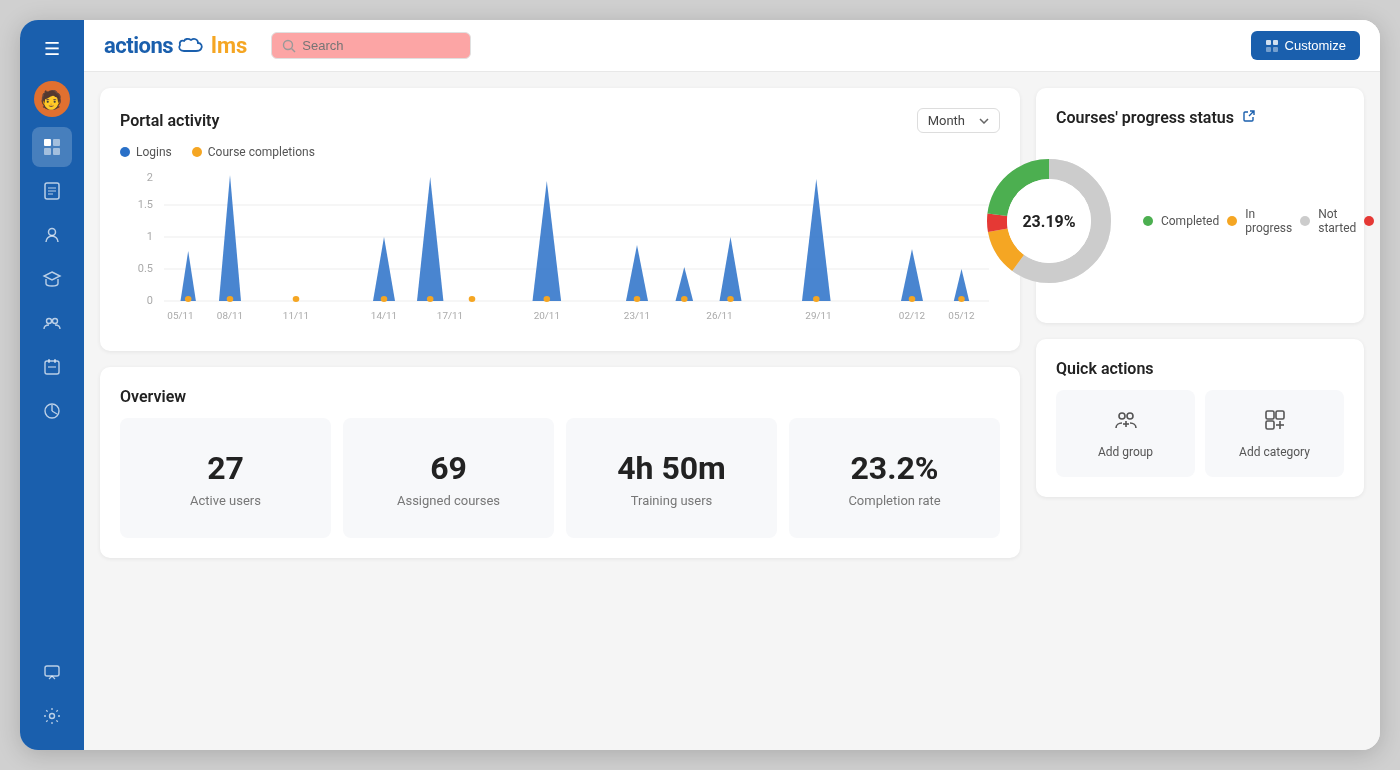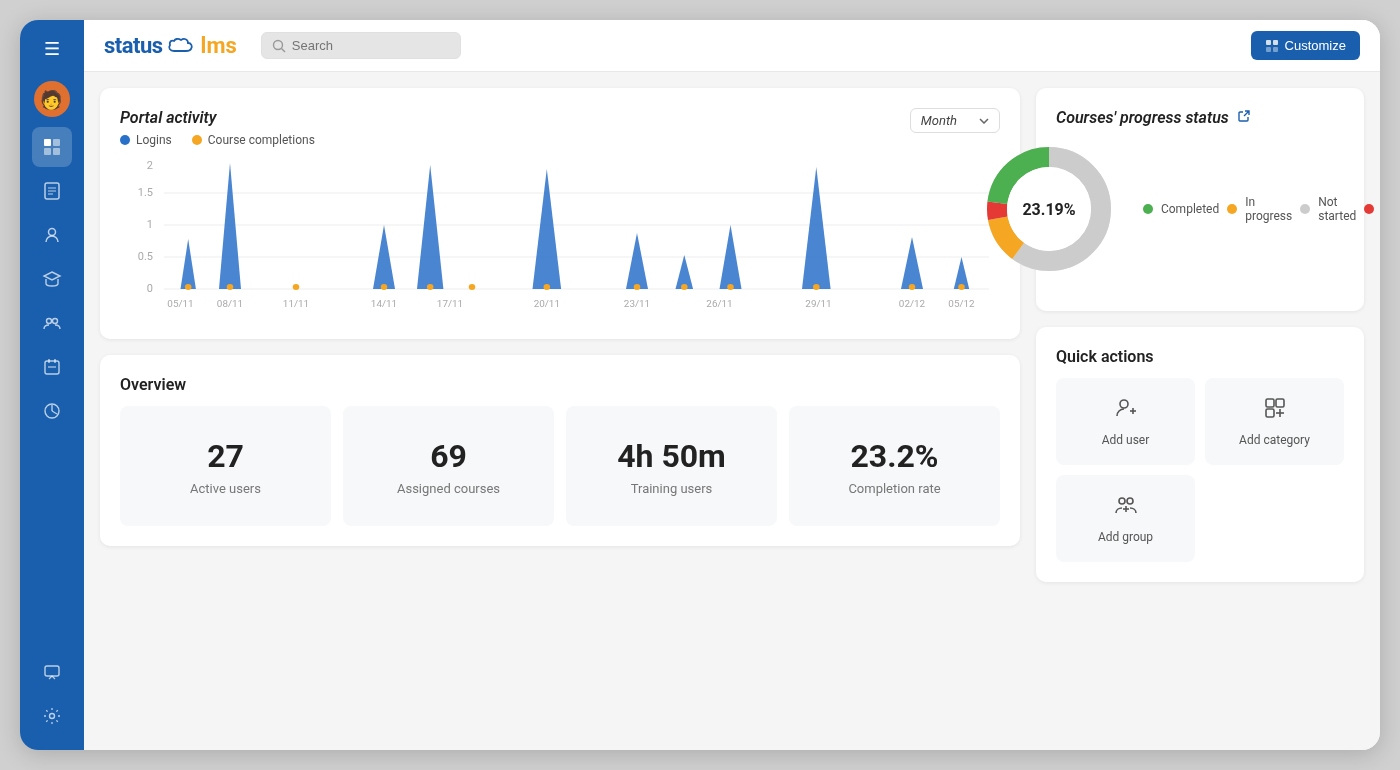--- a/index.html
+++ b/index.html
@@ -94,21 +94,21 @@
       align-items: center;
       gap: 2px;
       margin-right: 24px;
     }
     .logo-talent { color: #1a5fad; font-size: 22px; font-weight: 700; letter-spacing: -0.5px; }
     .logo-lms { color: #f5a623; font-size: 22px; font-weight: 700; }
     .logo-cloud { color: #1a5fad; font-size: 14px; }
     .topbar-search {
       display: flex;
       align-items: center;
-      background: #e5e5e5;
+      background: #fca5a5;
       border: 1px solid #e0e0e0;
       border-radius: 6px;
       padding: 5px 10px;
       gap: 6px;
       min-width: 200px;
     }
     .topbar-search input {
       border: none;
       background: transparent;
       outline: none;
@@ -153,40 +153,40 @@
     }
     .card {
       background: #fff;
       border-radius: 10px;
       padding: 20px;
       box-shadow: 0 1px 4px rgba(0,0,0,0.07);
     }
     
     .card-header {
       display: flex;
+      align-items: center;
       justify-content: space-between;
-      margin-bottom: 0;
-      font-style: italic;
+      margin-bottom: 12px;
     }
     .card-title {
       font-size: 16px;
       font-weight: 600;
       color: #222;
     }
     .period-select {
       display: flex;
       align-items: center;
       border: 1px solid #ddd;
       border-radius: 6px;
       padding: 4px 10px;
       font-size: 13px;
       color: #444;
       background: #fff;
       cursor: pointer;
-      gap: 22px;
+      gap: 14px;
     }
     .chart-legend {
       display: flex;
       gap: 20px;
       margin-bottom: 12px;
     }
     .legend-item {
       display: flex;
       align-items: center;
       gap: 6px;
@@ -386,21 +386,21 @@
           <circle cx="10" cy="10" r="2.5" stroke="rgba(255,255,255,0.7)" stroke-width="1.4"></circle>
           <path d="M10 2v2M10 16v2M2 10h2M16 10h2M4.22 4.22l1.42 1.42M14.36 14.36l1.42 1.42M4.22 15.78l1.42-1.42M14.36 5.64l1.42-1.42" stroke="rgba(255,255,255,0.7)" stroke-width="1.3"></path>
         </svg>
     </div>
   </nav>
 
   <div class="main-area">
 
     <header class="topbar">
       <div class="topbar-logo">
-        <span class="logo-talent">status</span>
+        <span class="logo-talent">actions</span>
         <span class="logo-cloud">
           <svg width="32" height="18" viewBox="0 0 32 18" fill="none" style="vertical-align:middle;margin:0 1px">
             <path d="M8 14 C4 14 2 11 4 8 C3 5 5 3 8 4 C9 2 12 1 15 3 C18 1 22 2 22 6 C25 6 27 9 25 12 C24 14 22 14 20 14 Z" fill="none" stroke="#1a5fad" stroke-width="1.8"></path>
           </svg>
         </span>
         <span class="logo-lms">lms</span>
       </div>
       <div class="topbar-search">
         <svg width="14" height="14" viewBox="0 0 14 14" fill="none">
             <circle cx="6" cy="6" r="4.5" stroke="#999" stroke-width="1.4"></circle>
@@ -586,51 +586,40 @@
             </div>
           </div>
         </div>
 
         <div class="card">
           <span class="card-title">Quick actions</span>
           <div class="quick-actions-grid">
             <div class="quick-action-item">
               <span class="quick-action-icon">
                 <svg width="24" height="24" viewBox="0 0 24 24" fill="none">
-                    <circle cx="10" cy="8" r="4" stroke="#555" stroke-width="1.6"></circle>
-                    <path d="M3 20c0-3.866 3.134-7 7-7" stroke="#555" stroke-width="1.6"></path>
-                    <line x1="19" y1="12" x2="19" y2="18" stroke="#555" stroke-width="1.6"></line>
-                    <line x1="16" y1="15" x2="22" y2="15" stroke="#555" stroke-width="1.6"></line>
+                    <circle cx="8" cy="8" r="3" stroke="#555" stroke-width="1.6"></circle>
+                    <circle cx="16" cy="8" r="3" stroke="#555" stroke-width="1.6"></circle>
+                    <path d="M2 20c0-3 2.686-5 6-5" stroke="#555" stroke-width="1.6"></path>
+                    <path d="M16 15c3.314 0 6 2 6 5" stroke="#555" stroke-width="1.6"></path>
+                    <line x1="12" y1="13" x2="12" y2="19" stroke="#555" stroke-width="1.6"></line>
+                    <line x1="9" y1="16" x2="15" y2="16" stroke="#555" stroke-width="1.6"></line>
                   </svg>
               </span>
-              <span class="quick-action-label">Add user</span>
+              <span class="quick-action-label">Add group</span>
             </div>
             <div class="quick-action-item">
               <span class="quick-action-icon">
                 <svg width="24" height="24" viewBox="0 0 24 24" fill="none">
                     <rect x="3" y="3" width="8" height="8" rx="1.5" stroke="#555" stroke-width="1.6"></rect>
                     <rect x="13" y="3" width="8" height="8" rx="1.5" stroke="#555" stroke-width="1.6"></rect>
                     <rect x="3" y="13" width="8" height="8" rx="1.5" stroke="#555" stroke-width="1.6"></rect>
                     <line x1="17" y1="13" x2="17" y2="21" stroke="#555" stroke-width="1.6"></line>
                     <line x1="13" y1="17" x2="21" y2="17" stroke="#555" stroke-width="1.6"></line>
                   </svg>
               </span>
               <span class="quick-action-label">Add category</span>
             </div>
-            <div class="quick-action-item">
-              <span class="quick-action-icon">
-                <svg width="24" height="24" viewBox="0 0 24 24" fill="none">
-                    <circle cx="8" cy="8" r="3" stroke="#555" stroke-width="1.6"></circle>
-                    <circle cx="16" cy="8" r="3" stroke="#555" stroke-width="1.6"></circle>
-                    <path d="M2 20c0-3 2.686-5 6-5" stroke="#555" stroke-width="1.6"></path>
-                    <path d="M16 15c3.314 0 6 2 6 5" stroke="#555" stroke-width="1.6"></path>
-                    <line x1="12" y1="13" x2="12" y2="19" stroke="#555" stroke-width="1.6"></line>
-                    <line x1="9" y1="16" x2="15" y2="16" stroke="#555" stroke-width="1.6"></line>
-                  </svg>
-              </span>
-              <span class="quick-action-label">Add group</span>
-            </div>
           </div>
         </div>
       </div>
     </div>
   </div>
 </div>
 
 </body></html>

